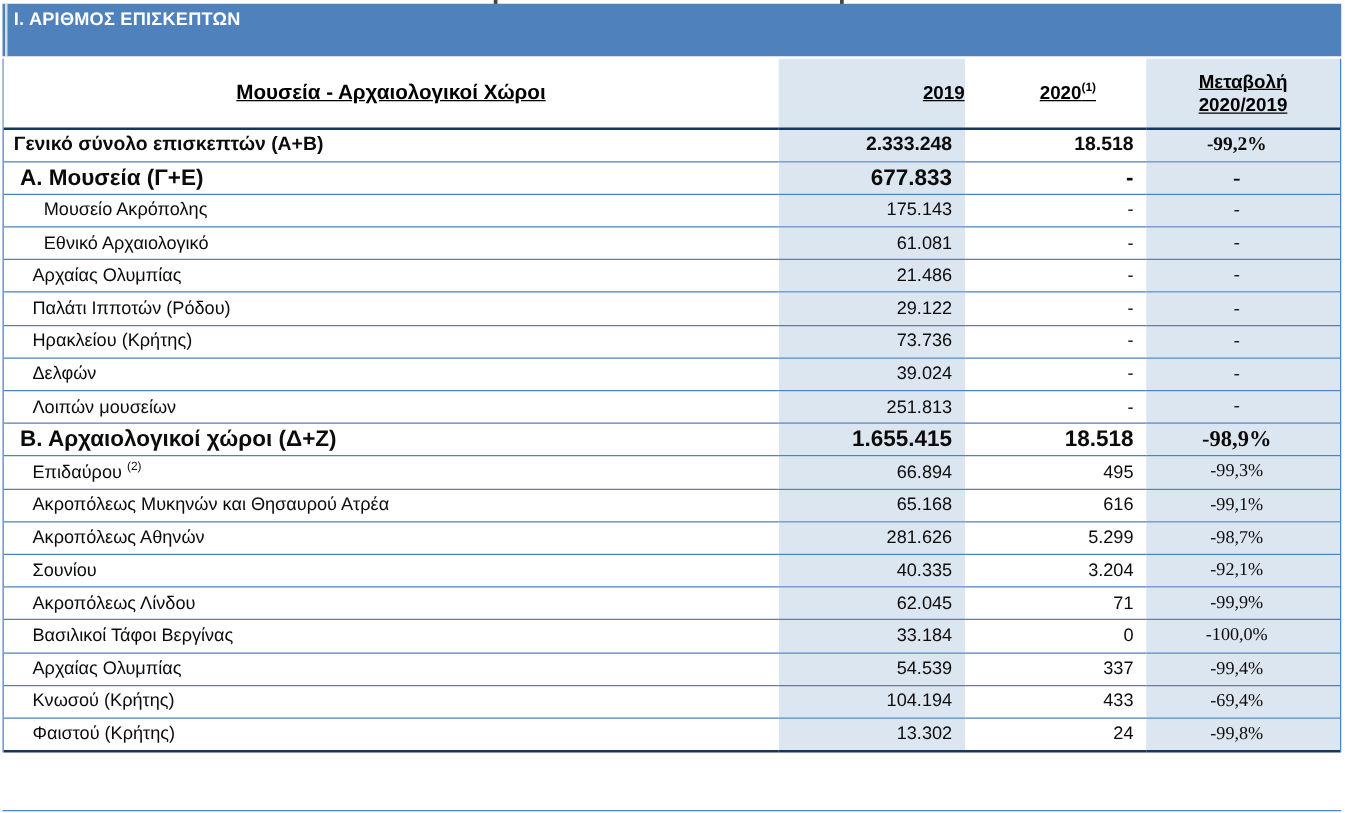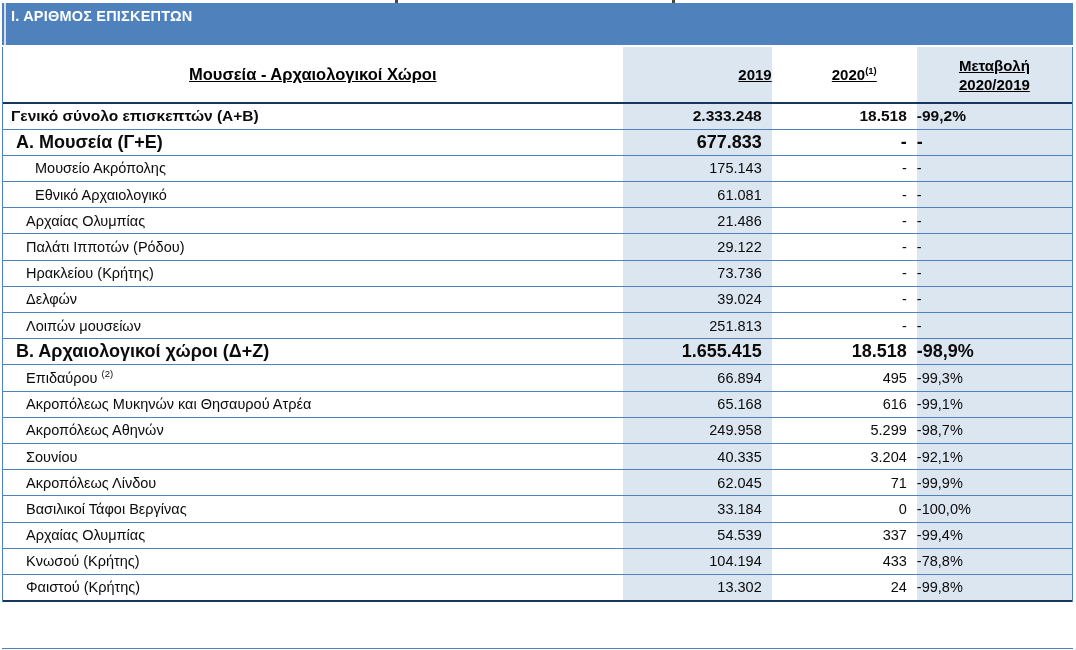--- a/index.html
+++ b/index.html
@@ -49,21 +49,21 @@
 
   tbody td{
     height:26.2px;vertical-align:middle;font-size:14.5px;
     border-bottom:1.5px solid var(--row-border);
     white-space:nowrap;overflow:hidden;
   }
   tbody tr:last-child td{border-bottom:2.5px solid var(--heavy-border);}
   td.c-name{text-align:left;background:#ffffff;}
   td.c-2019{text-align:right;padding-right:10px;background:var(--light-cell);}
   td.c-2020{text-align:right;padding-right:10px;background:#ffffff;}
-  td.c-chg{text-align:left;padding-right:10px;background:var(--light-cell);}
+  td.c-chg{text-align:center;padding-right:10px;background:var(--light-cell);font-family:Liberation Serif, serif;}
 
   tr.level-total td{font-weight:bold;font-size:15.5px;}
   tr.level-section td{font-weight:bold;font-size:18px;}
   tr.level-total td.c-name{padding-left:8px;margin-top:31px;}
   tr.level-section td.c-name{padding-left:13px;}
   tr.level-item td.c-name{padding-left:23px;}
   tr.level-item-deep td.c-name{padding-left:32px;}
 
   
   .next-row-line{position:absolute;left:2px;top:648px;width:1071px;height:1.3px;background:var(--row-border);}
@@ -192,21 +192,21 @@
       <span>Ακροπόλεως Μυκηνών και Θησαυρού Ατρέα</span><sup></sup>
     </td>
     <td class="c-2019">65.168</td>
     <td class="c-2020">616</td>
     <td class="c-chg">-99,1%</td>
   </tr>
             <tr class="level-item">
     <td class="c-name">
       <span>Ακροπόλεως Αθηνών</span><sup></sup>
     </td>
-    <td class="c-2019">249.958</td>
+    <td class="c-2019">281.626</td>
     <td class="c-2020">5.299</td>
     <td class="c-chg">-98,7%</td>
   </tr>
             <tr class="level-item">
     <td class="c-name">
       <span>Σουνίου</span><sup></sup>
     </td>
     <td class="c-2019">40.335</td>
     <td class="c-2020">3.204</td>
     <td class="c-chg">-92,1%</td>
@@ -234,21 +234,21 @@
     <td class="c-2019">54.539</td>
     <td class="c-2020">337</td>
     <td class="c-chg">-99,4%</td>
   </tr>
             <tr class="level-item">
     <td class="c-name">
       <span>Κνωσού (Κρήτης)</span><sup></sup>
     </td>
     <td class="c-2019">104.194</td>
     <td class="c-2020">433</td>
-    <td class="c-chg">-78,8%</td>
+    <td class="c-chg">-69,4%</td>
   </tr>
             <tr class="level-item">
     <td class="c-name">
       <span>Φαιστού (Κρήτης)</span><sup></sup>
     </td>
     <td class="c-2019">13.302</td>
     <td class="c-2020">24</td>
     <td class="c-chg">-99,8%</td>
   </tr>
           </tbody>

